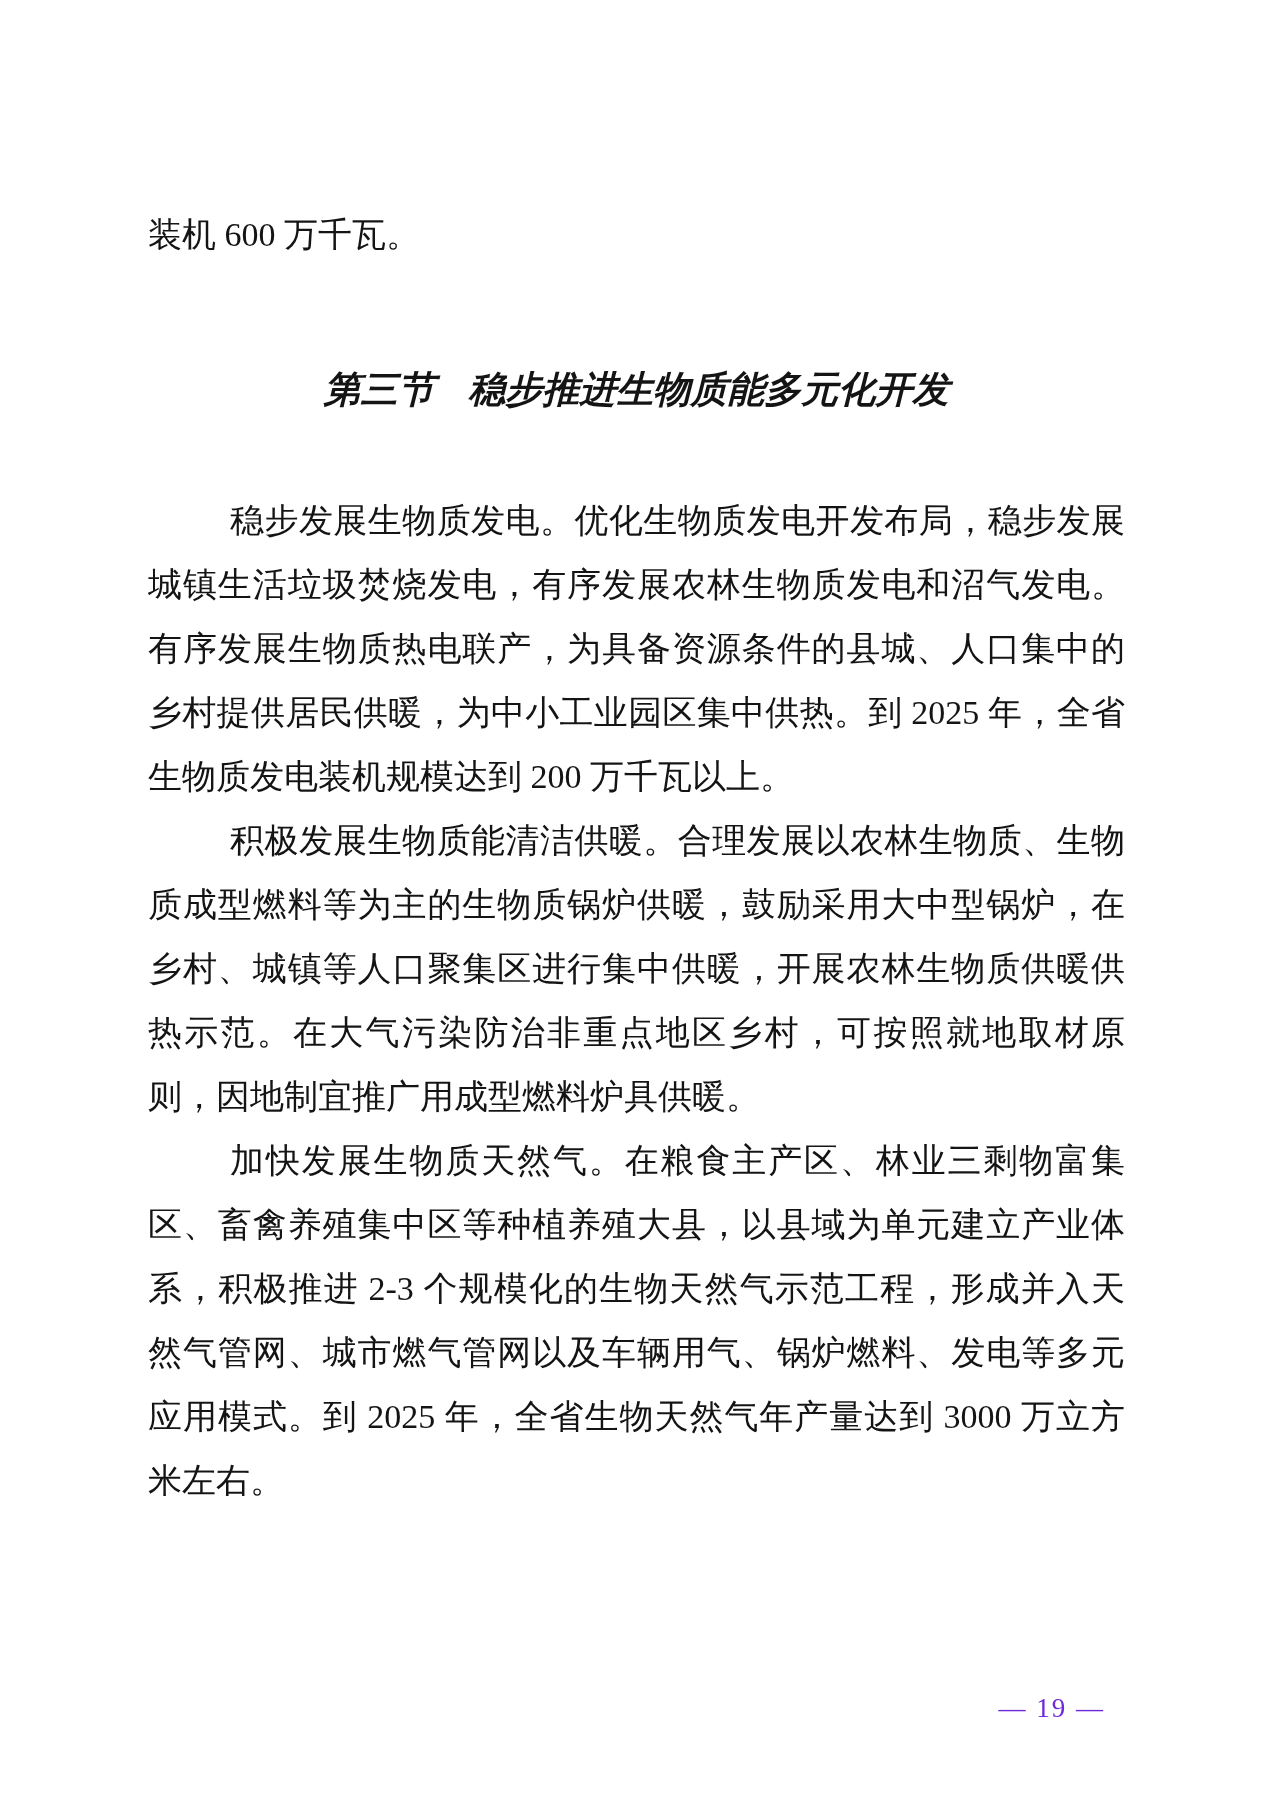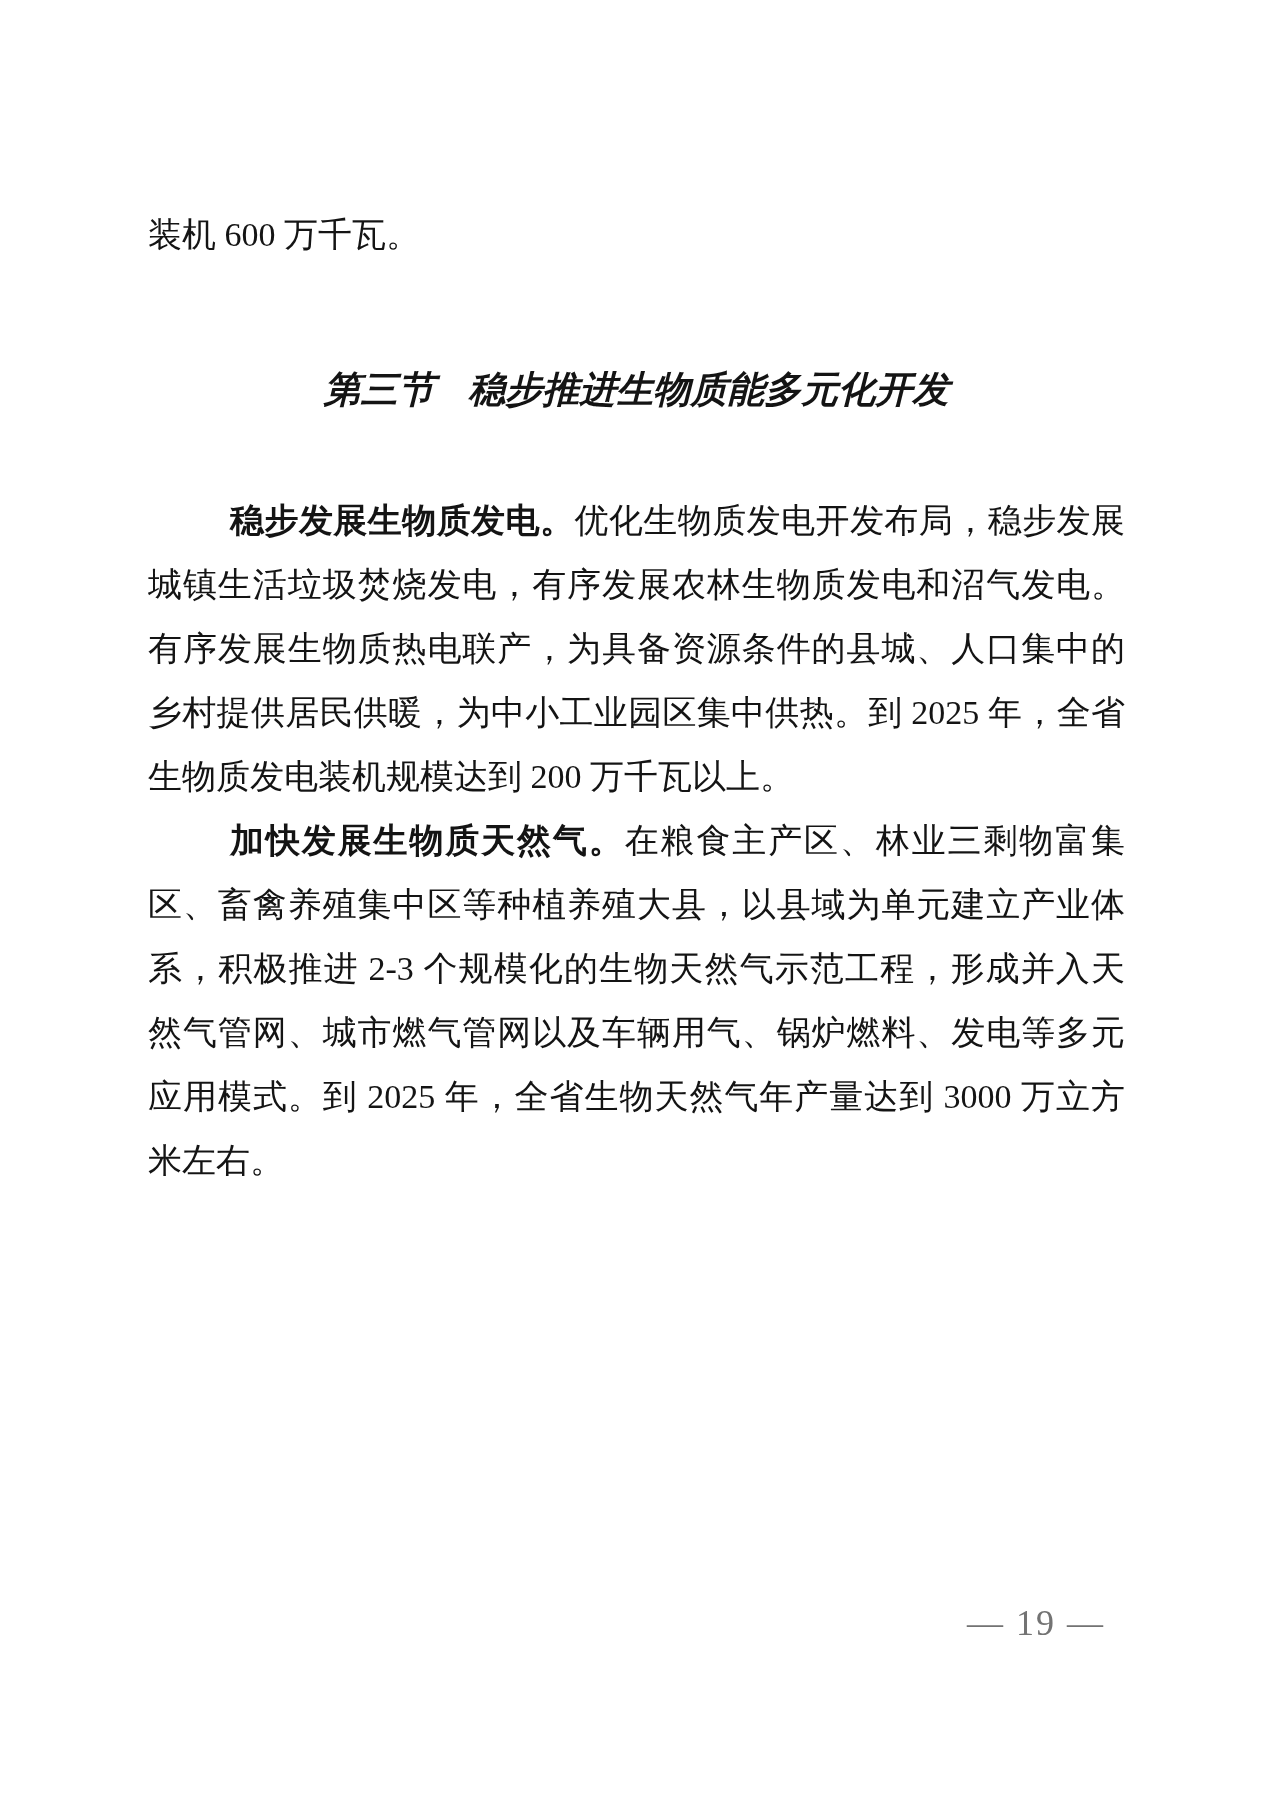--- a/index.html
+++ b/index.html
@@ -45,48 +45,49 @@
   }
   .para {
     margin: 0;
     font-size: 34px;
     line-height: 64px;
     text-align: justify;
     text-justify: inter-ideograph;
     text-indent: 82px;
   }
   .para .lead {
-    font-weight: bold;
+    font-weight: normal;
   }
   .page-number {
     position: absolute;
     right: 168px;
-    top: 1607px;
-    font-size: 36px;
+    top: 1692px;
+    font-size: 27px;
     line-height: 32px;
-    color: #737373;
+    color: #6d28d9;
     letter-spacing: 2px;
   }
 </style>
 </head>
 <body>
 
 <div class="page">
   <div class="content">
 
     <p class="cont-line">装机 600 万千瓦。</p>
 
     <div class="section-heading">
       <span class="label">第三节</span><span>稳步推进生物质能多元化开发</span>
     </div>
 
     <div class="body-text">
 
       <p class="para"><strong class="lead">稳步发展生物质发电。</strong><span>优化生物质发电开发布局，稳步发展城镇生活垃圾焚烧发电，有序发展农林生物质发电和沼气发电。有序发展生物质热电联产，为具备资源条件的县城、人口集中的乡村提供居民供暖，为中小工业园区集中供热。到 2025 年，全省生物质发电装机规模达到 200 万千瓦以上。</span></p>
 
+      <p class="para"><strong class="lead">积极发展生物质能清洁供暖。</strong><span>合理发展以农林生物质、生物质成型燃料等为主的生物质锅炉供暖，鼓励采用大中型锅炉，在乡村、城镇等人口聚集区进行集中供暖，开展农林生物质供暖供热示范。在大气污染防治非重点地区乡村，可按照就地取材原则，因地制宜推广用成型燃料炉具供暖。</span></p>
 
       <p class="para"><strong class="lead">加快发展生物质天然气。</strong><span>在粮食主产区、林业三剩物富集区、畜禽养殖集中区等种植养殖大县，以县域为单元建立产业体系，积极推进 2-3 个规模化的生物天然气示范工程，形成并入天然气管网、城市燃气管网以及车辆用气、锅炉燃料、发电等多元应用模式。到 2025 年，全省生物天然气年产量达到 3000 万立方米左右。</span></p>
 
     </div>
   </div>
 
   <div class="page-number">— 19 —</div>
 </div>
 
 </body></html>

